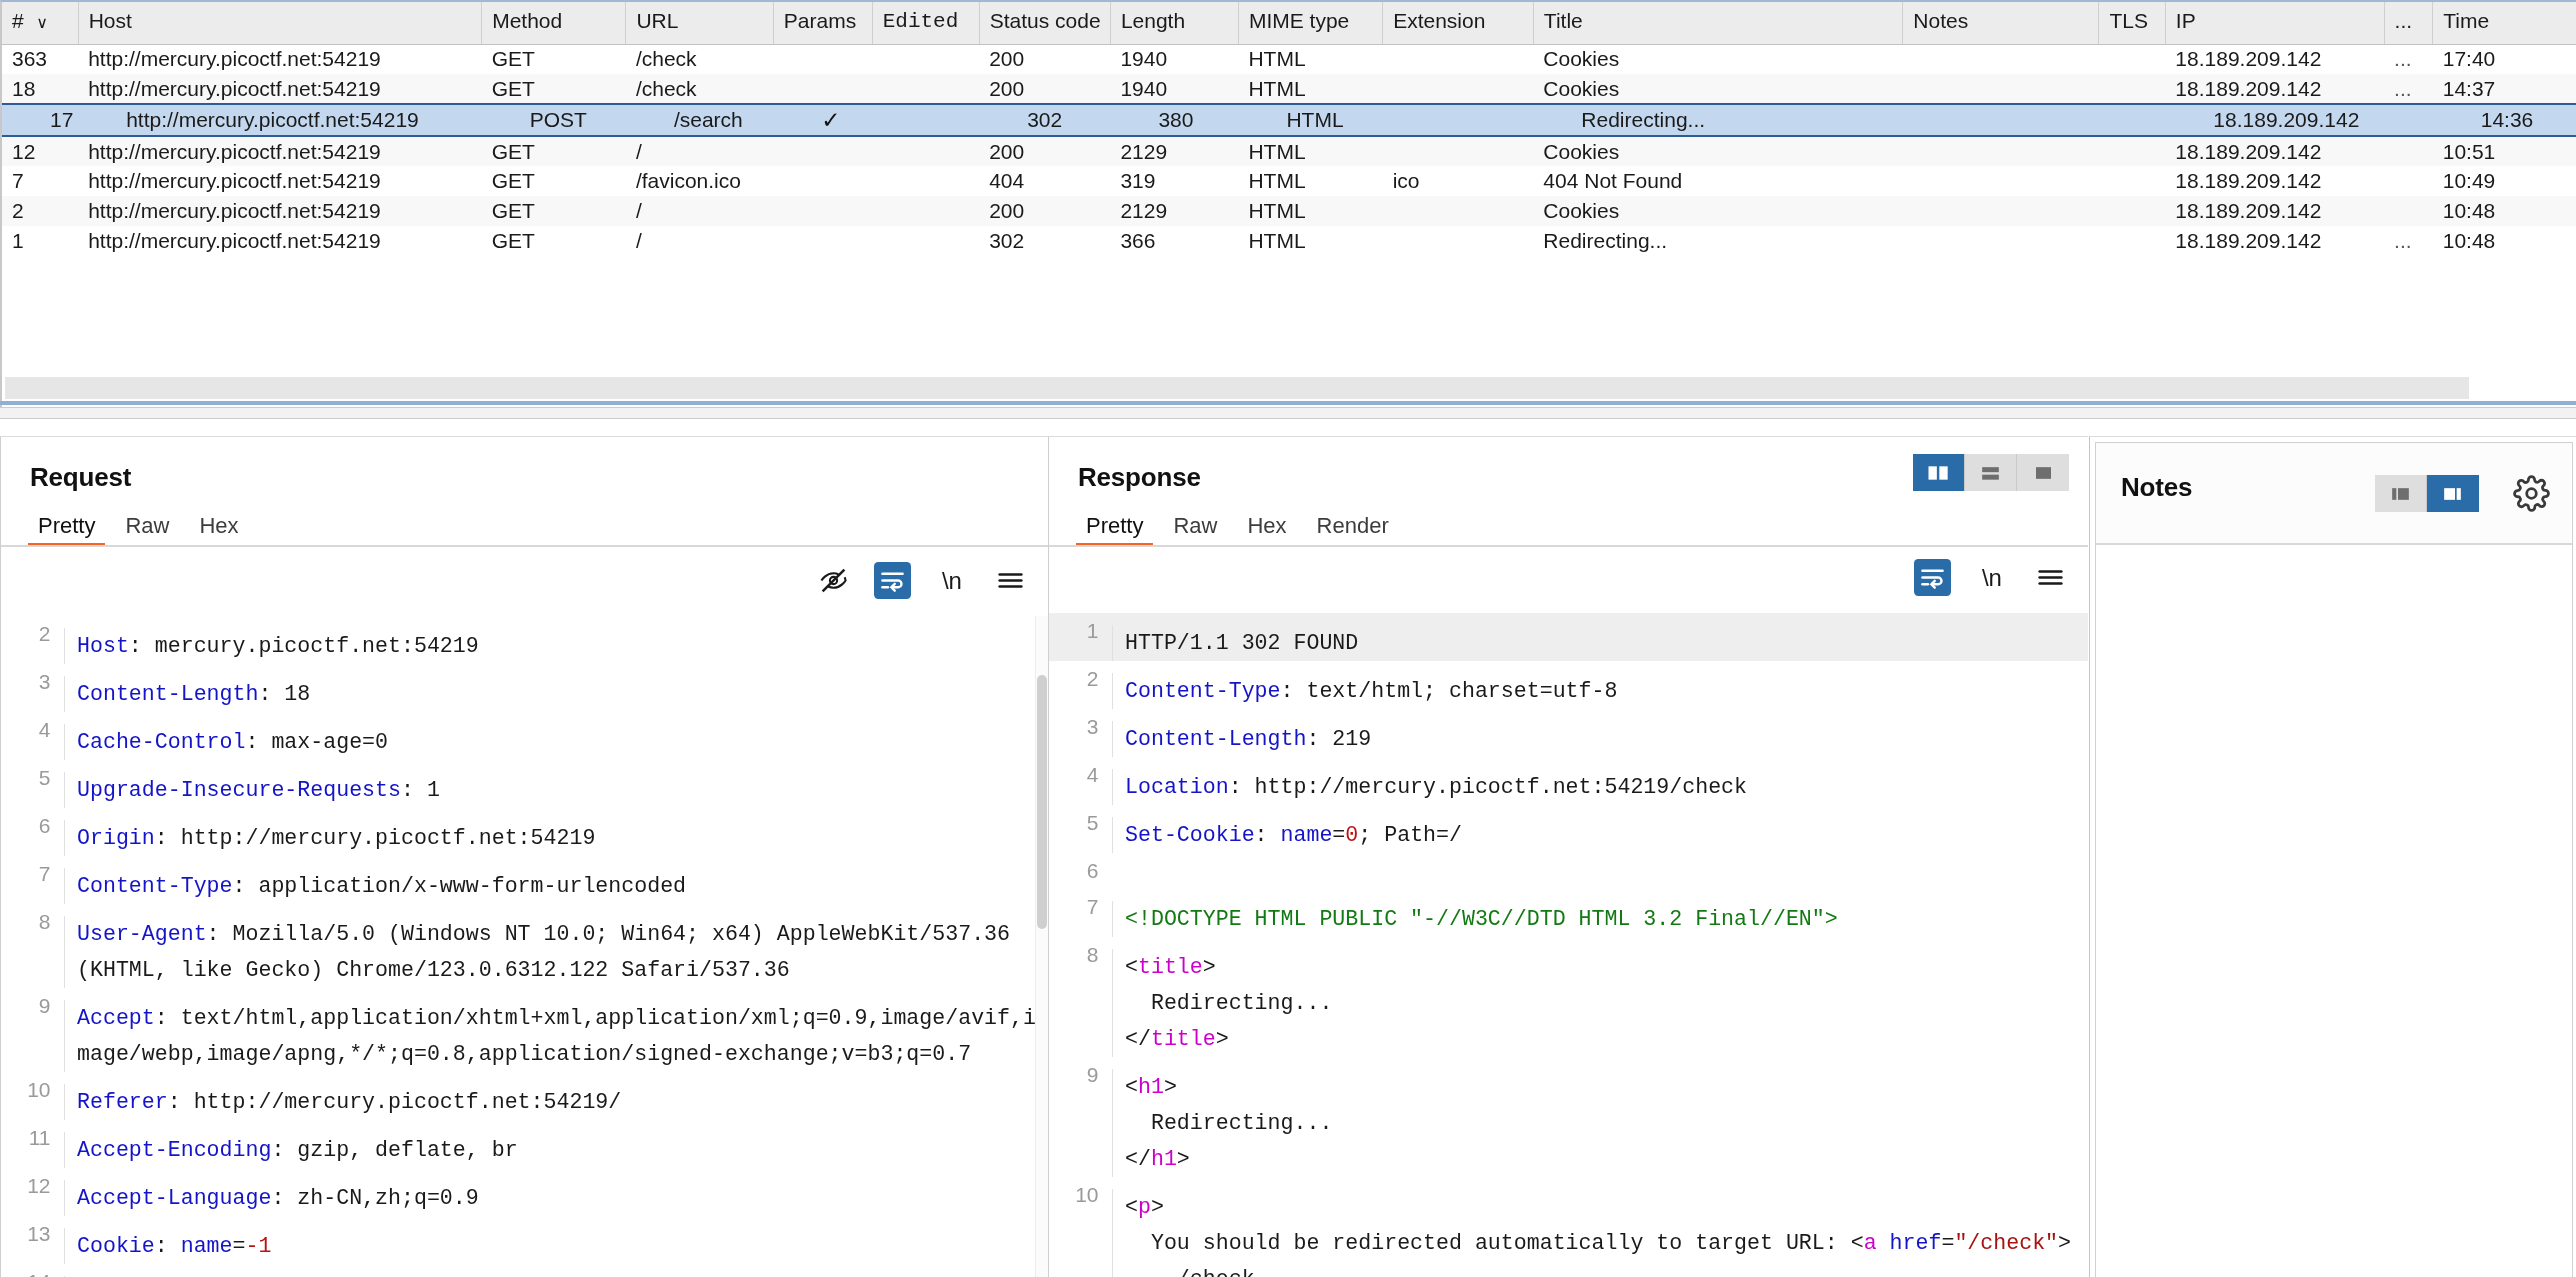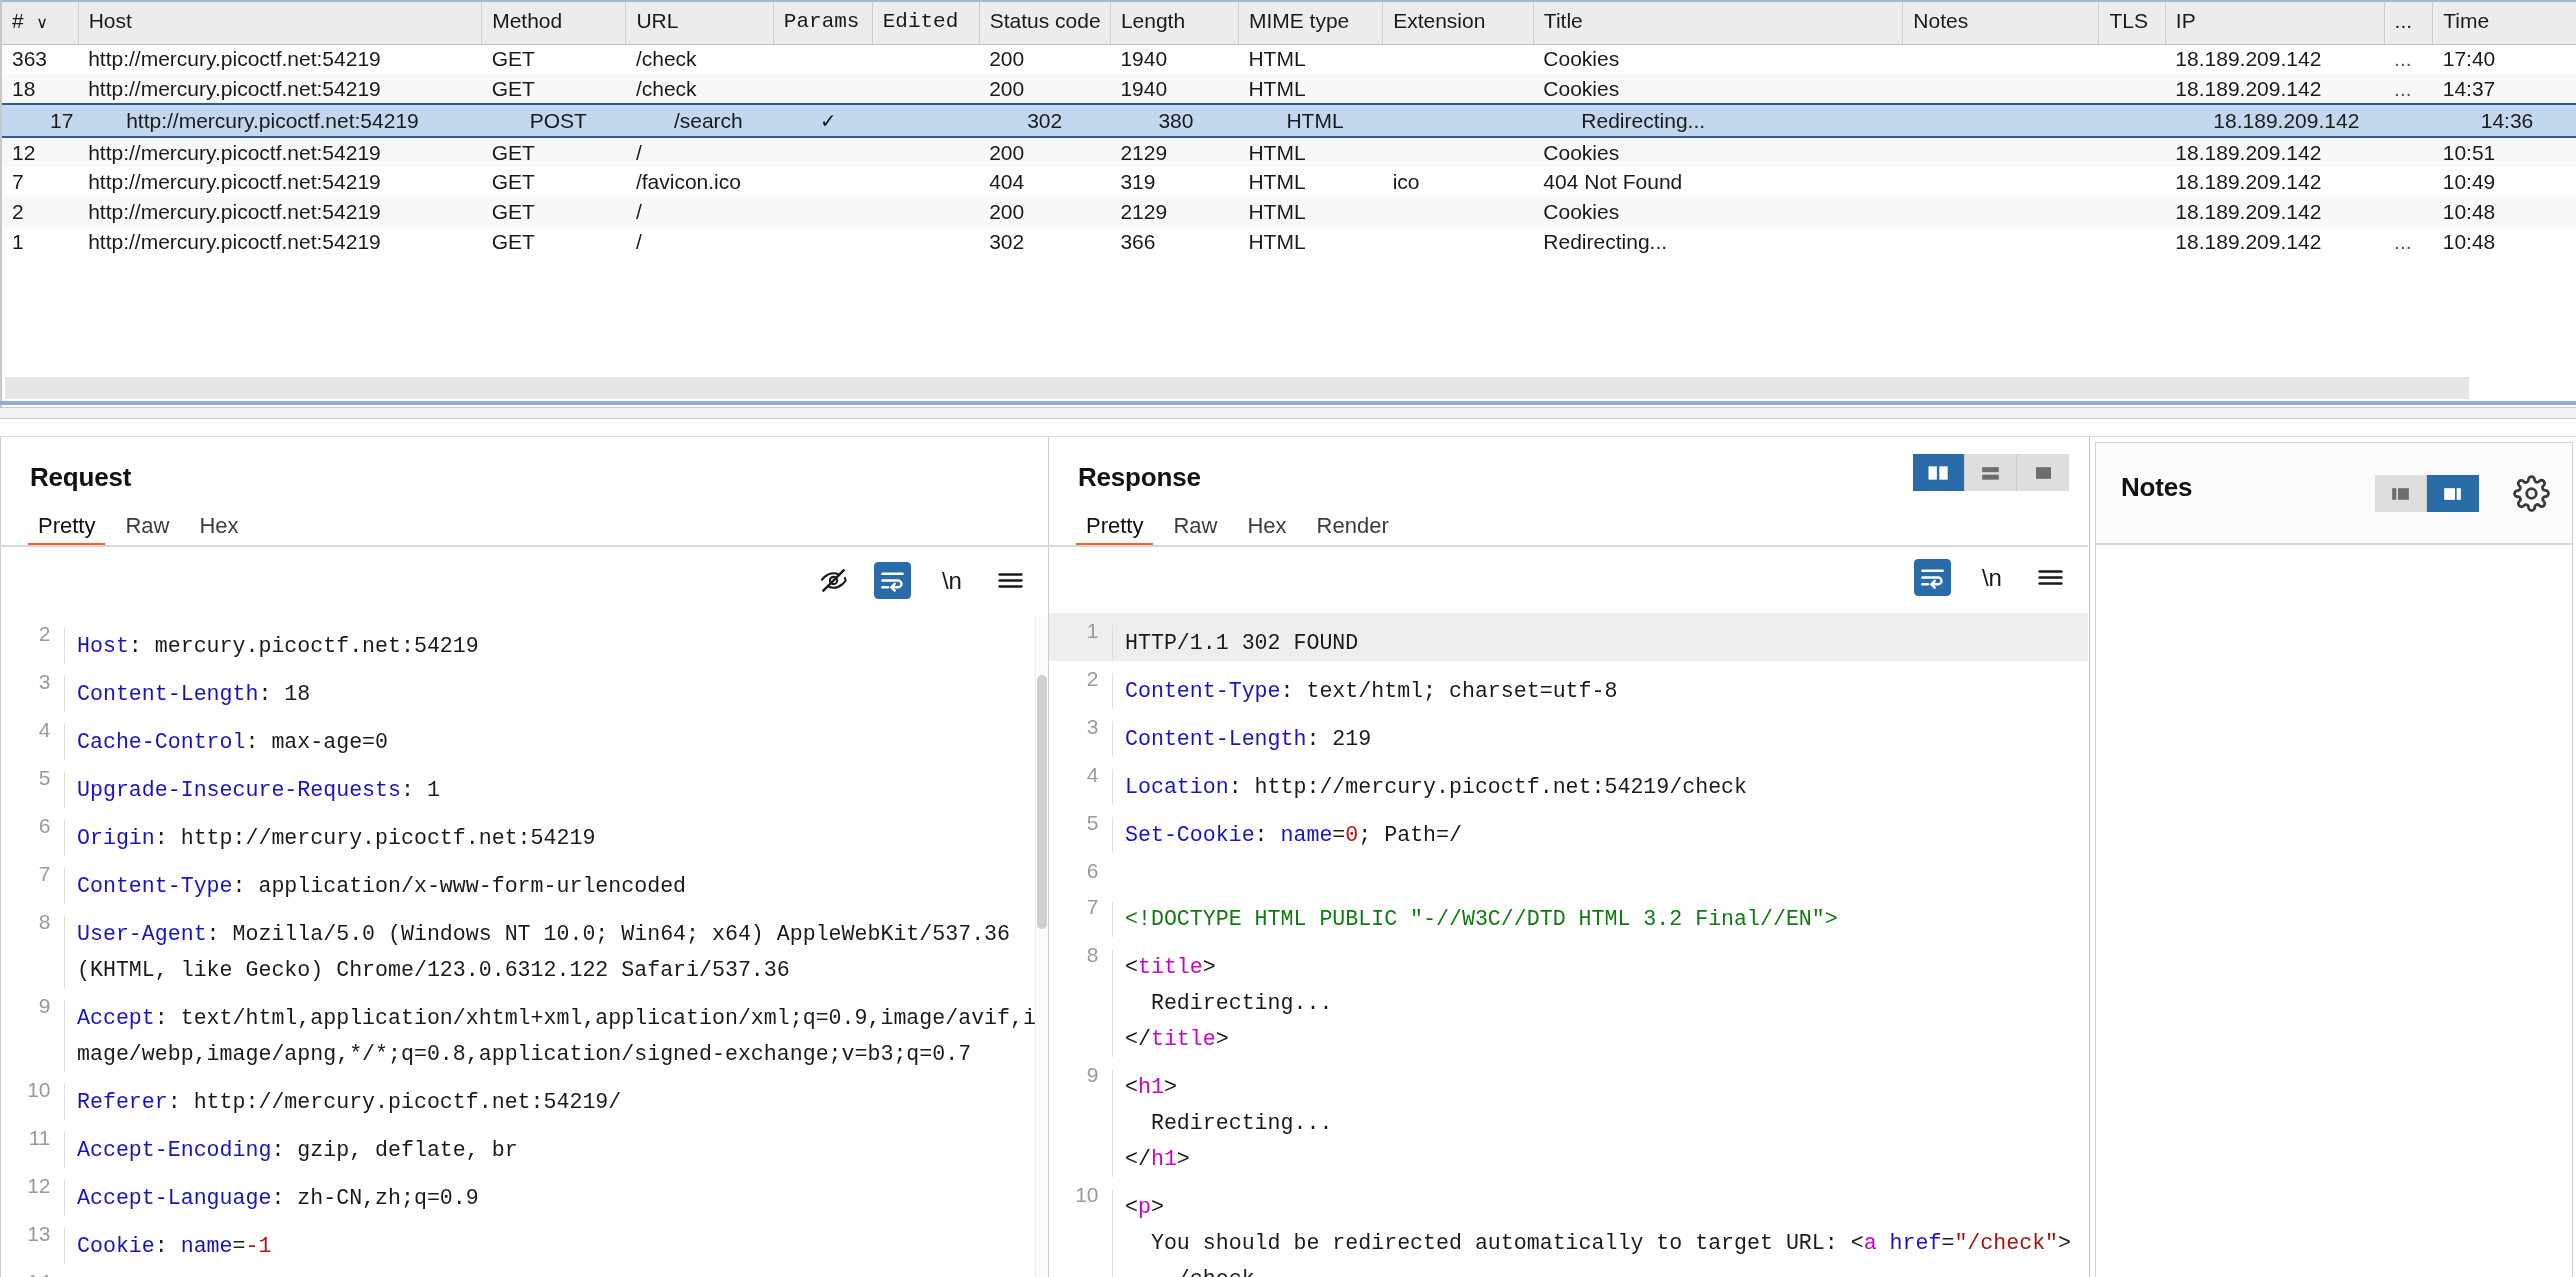--- a/index.html
+++ b/index.html
@@ -53,21 +53,21 @@
     background: #c3d7ef;
     border-top: 2.5px solid #2b5d94;
     border-bottom: 2.5px solid #2b5d94;
   }
   tbody tr.row-selected td { position: relative; padding-left: 48px; }
 
   .col-num  { width: 47px; }
   .col-host { width: 249px; }
   .col-method { width: 89px; }
   .col-url  { width: 91px; }
-  .col-params { width: 61px; text-align: left; font-family: Liberation Mono, monospace; }
+  .col-params { width: 61px; text-align: left; }
   .col-edited { width: 66px; font-family: Liberation Mono, monospace; }
   .col-status { width: 81px; }
   .col-length { width: 79px; }
   .col-mime { width: 89px; }
   .col-ext { width: 93px; }
   .col-title { width: 228px; }
   .col-notes { width: 121px; }
   .col-tls { width: 41px; }
   .col-ip { width: 135px; }
   .col-dots { width: 30px; }

